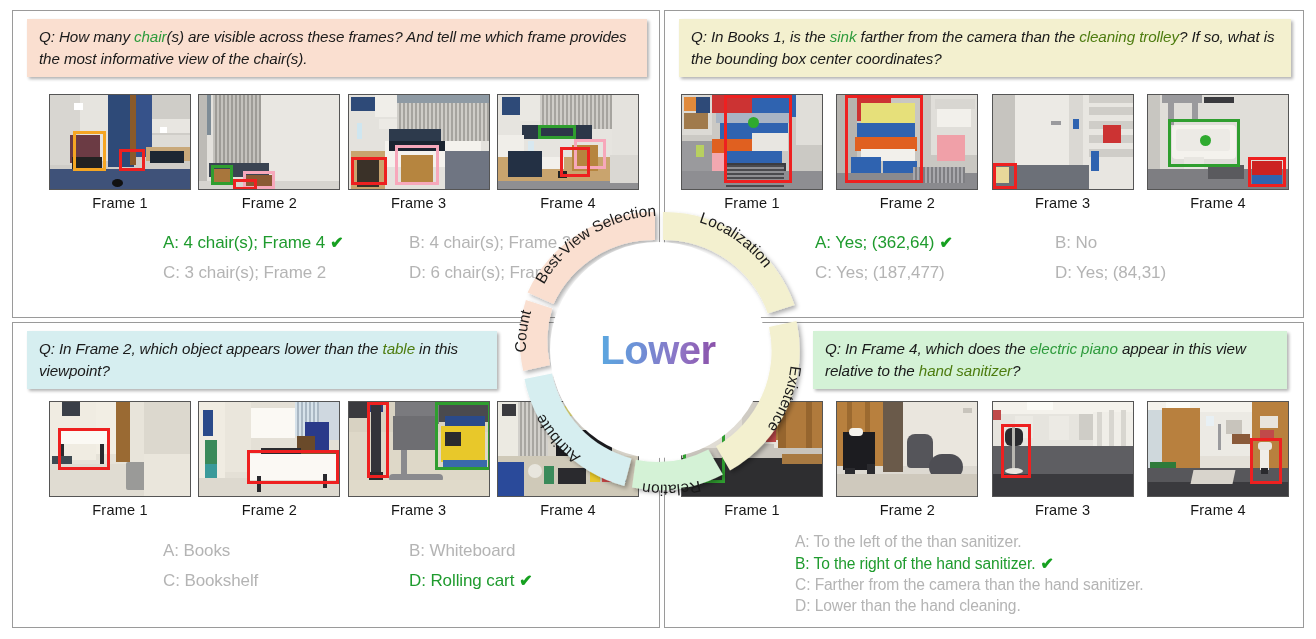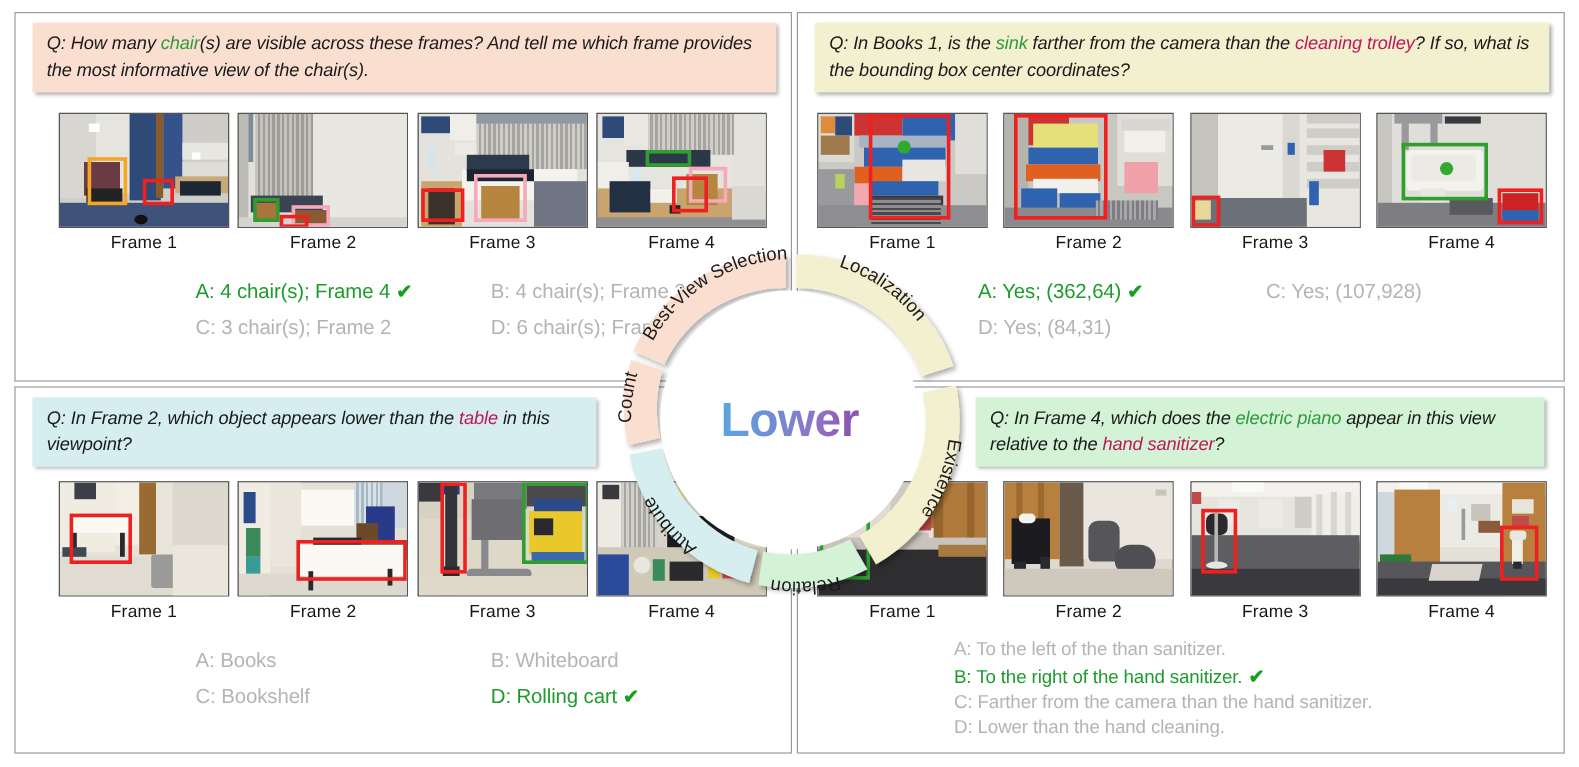--- a/index.html
+++ b/index.html
@@ -34,21 +34,21 @@
     line-height: 1.42;
     color: #1a1a1a;
     box-shadow: 2px 2px 3px rgba(0,0,0,0.30);
     letter-spacing: -0.1px;
   }
   #panel-tl .qbanner { width: 620px; background: #fadfd0; }
   #panel-tr .qbanner { width: 612px; background: #f3f0cf; }
   #panel-bl .qbanner { width: 470px; background: #d6eef0; }
   #panel-br .qbanner { left: 148px; width: 474px; background: #d4f2d6; }
   .qbanner .green { color: #2e9b3c; font-style: italic; }
-  .qbanner .red   { color: #be185d; }
+  .qbanner .red   { color: #4d7c0f; }
 
   
   .frames {
     position: absolute;
     display: flex;
     justify-content: space-between;
   }
   #panel-tl .frames { left: 36px; top: 83px; width: 590px; }
   #panel-tr .frames { left: 16px; top: 83px; width: 608px; }
   #panel-bl .frames { left: 36px; top: 78px; width: 590px; }
@@ -336,21 +336,22 @@
           <div class="bbox" style="left:20px;top:24px;width:72px;height:48px;border:3px solid #2f9e2f;"></div>
           <div class="bbox" style="left:100px;top:62px;width:38px;height:30px;border:3px solid #ee2020;"></div>
         </div>
         <div class="frame-label">Frame 4</div>
       </div>
     </div>
 
     <div class="answers">
       <div class="ansgrid">
         <div class="ans correct"><span>A: Yes; (362,64)</span><span class="check">✔</span></div>
-        <div class="ans">C: Yes; (107,928)</div>
+        <div class="ans">B: No</div>
+        <div class="ans">C: Yes; (187,477)</div>
         <div class="ans">D: Yes; (84,31)</div>
       </div>
     </div>
   </div>
 
   <div class="panel" id="panel-bl">
     <div class="qbanner">
       <span>Q: In Frame 2, which object appears lower than the </span><span class="red">table</span><span> in this viewpoint?</span>
     </div>
 

